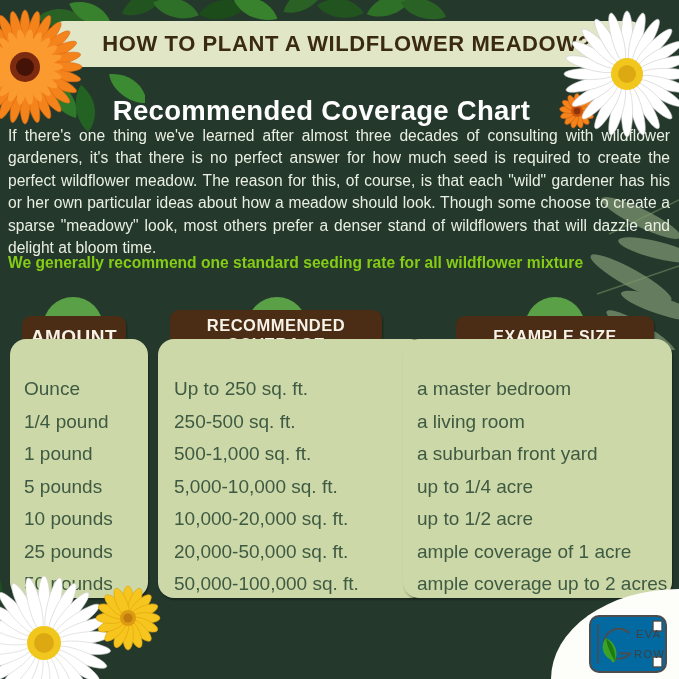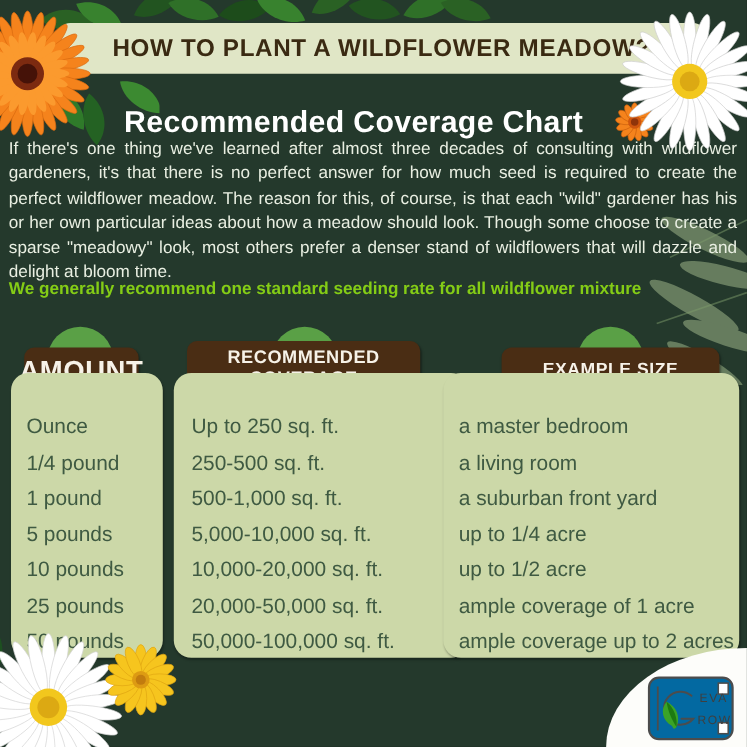--- a/index.html
+++ b/index.html
@@ -44,21 +44,21 @@
     position:absolute;width:60px;height:30px;z-index:2;
     background:#5aa046;border-radius:30px 30px 0 0;top:297px;
   }
   .arch.a1{left:43px;} .arch.a2{left:247px;} .arch.a3{left:525px;}
   .chip{
     position:absolute;z-index:2;background:#4a2d14;border-radius:9px;
     display:flex;align-items:center;justify-content:center;text-align:center;
     color:#f7f2e8;font-weight:800;letter-spacing:.5px;
     box-shadow:1px 2px 2px rgba(0,0,0,.35);
   }
-  .chip.c1{left:22px;top:316px;width:104px;height:42px;font-size:25px;text-decoration:underline;}
+  .chip.c1{left:22px;top:316px;width:104px;height:42px;font-size:19px;text-decoration:underline;}
   .chip.c2{left:170px;top:310px;width:212px;height:50px;font-size:16.5px;line-height:1.15;padding:0 24px;}
   .chip.c3{left:456px;top:316px;width:198px;height:42px;font-size:16px;}
   .card{
     position:absolute;top:339px;height:259px;z-index:2;
     background:#ccd8a8;border-radius:16px;box-shadow:1px 2px 2px rgba(0,0,0,.3);
   }
   .card.k1{left:10px;width:138px;}
   .card.k2{left:158px;width:268px;}
   .card.k3{left:403px;width:269px;}
   .card ul{

